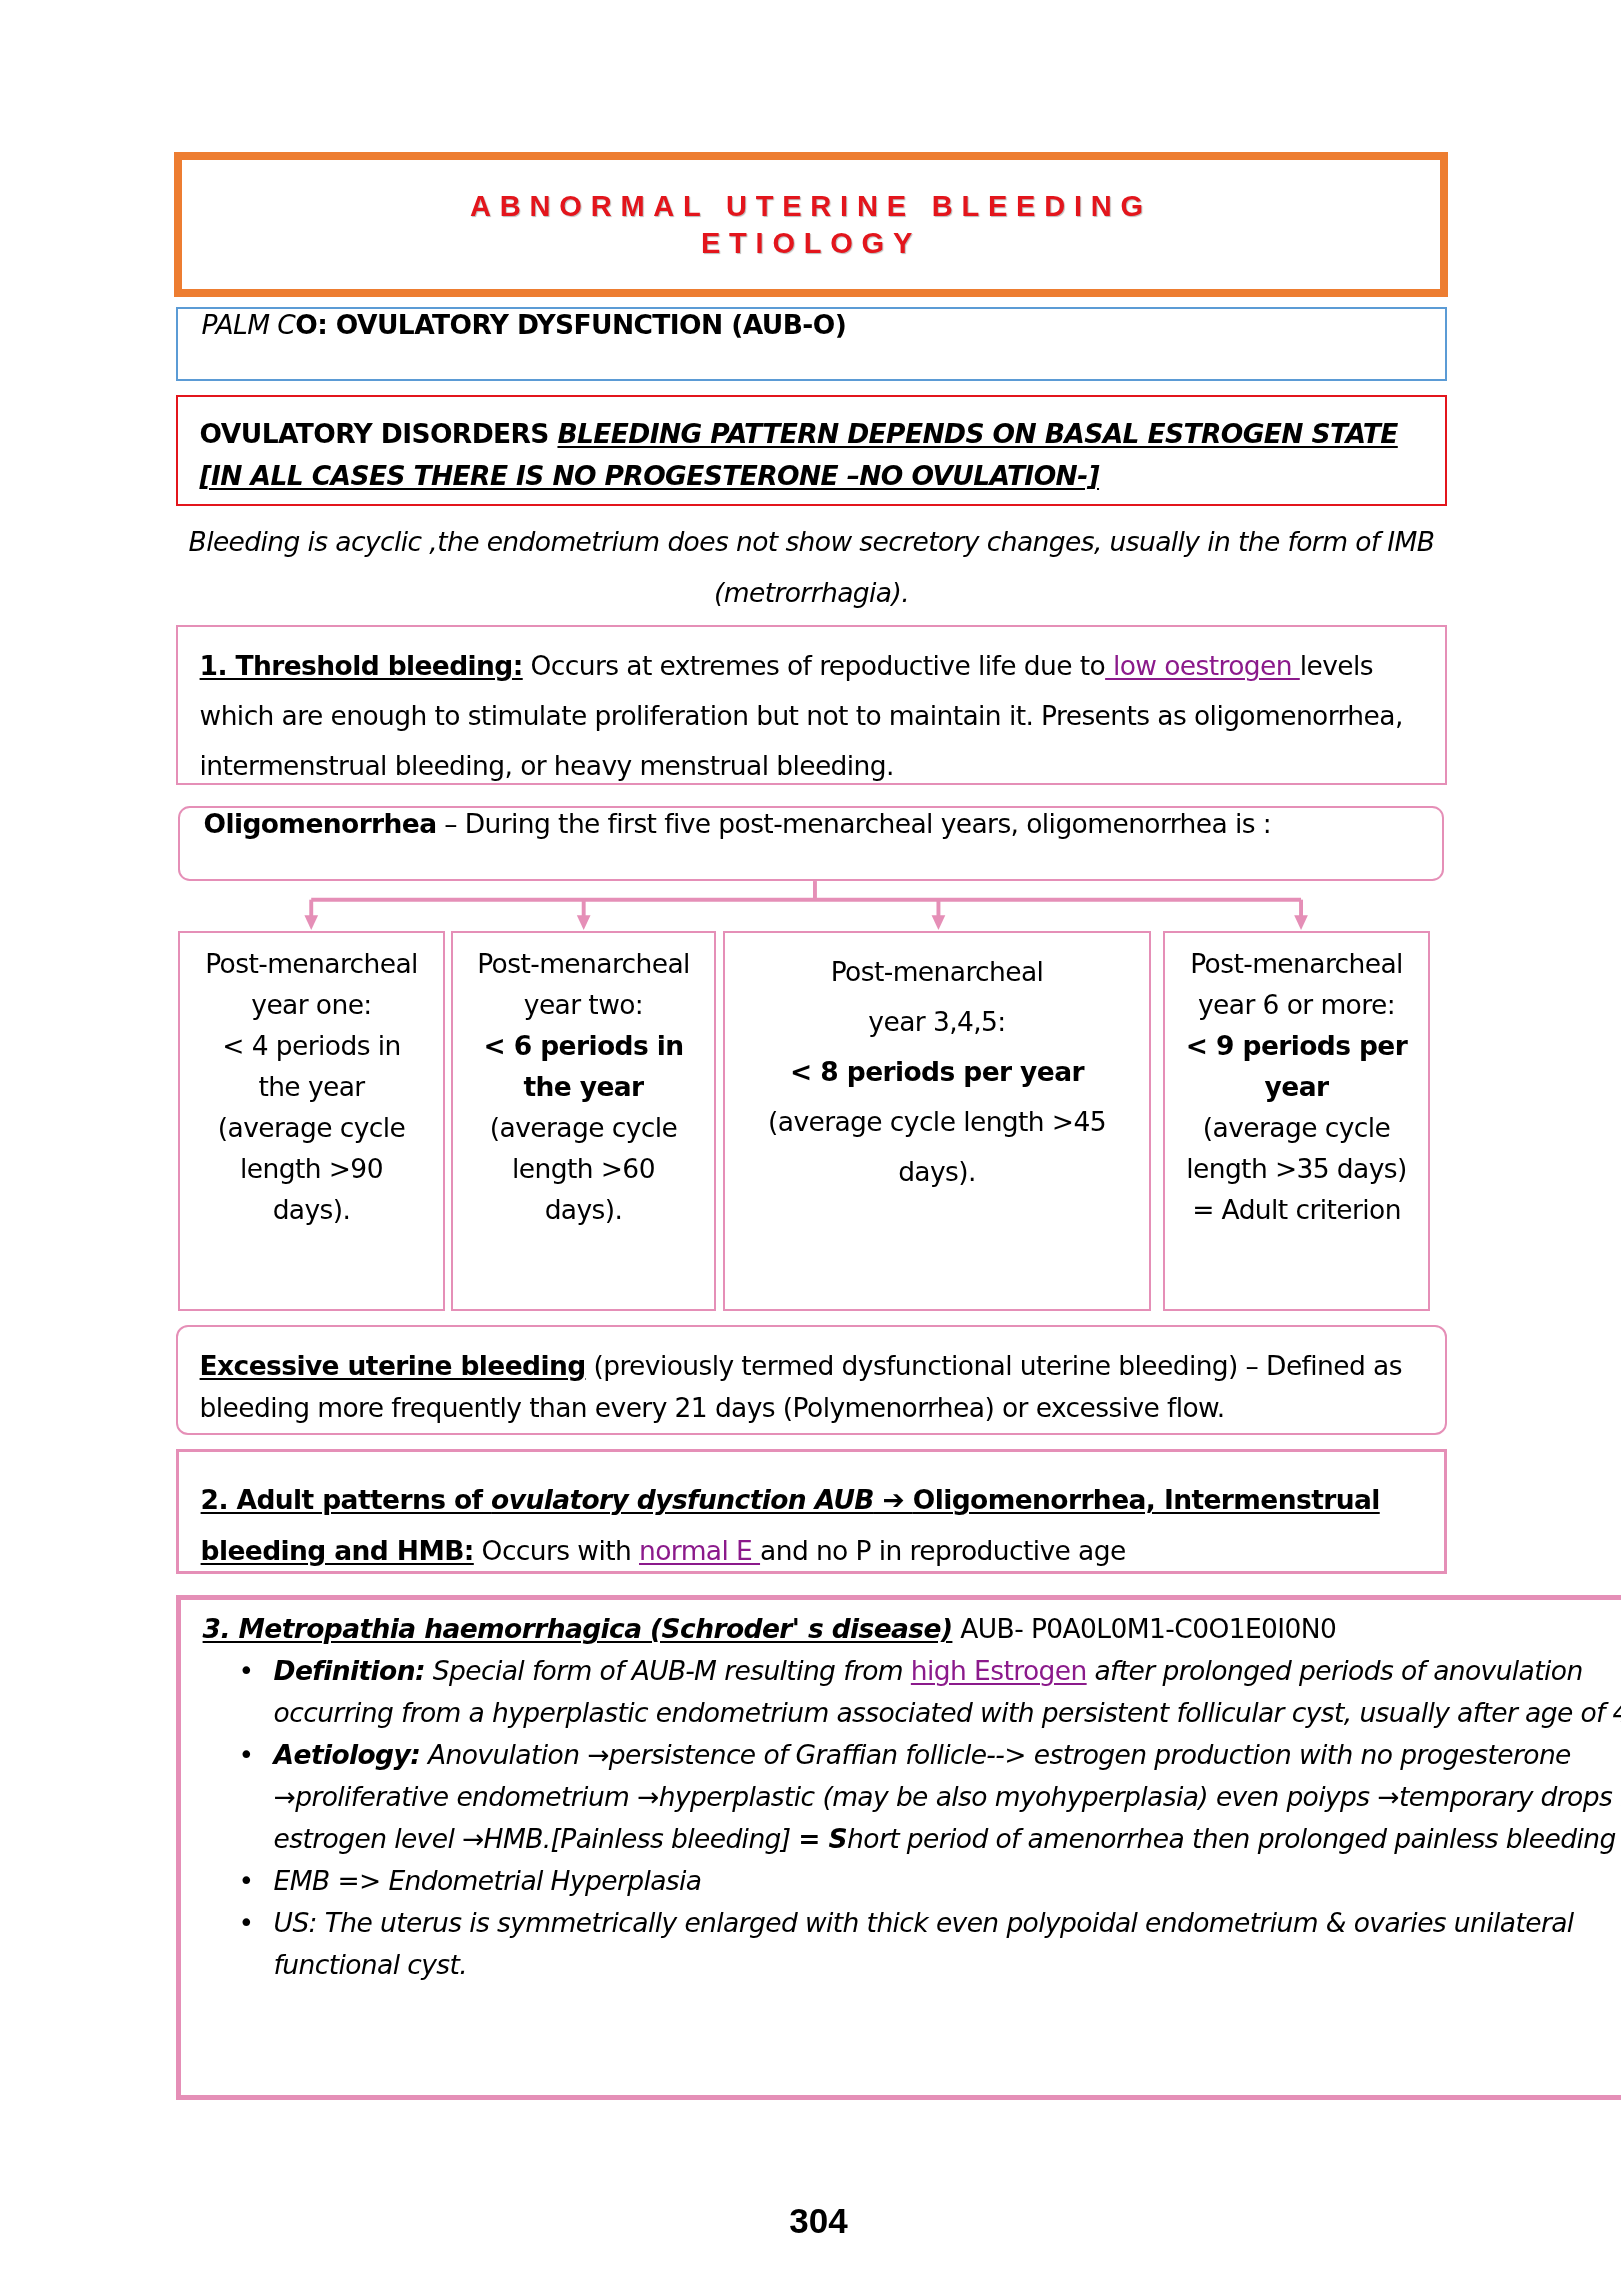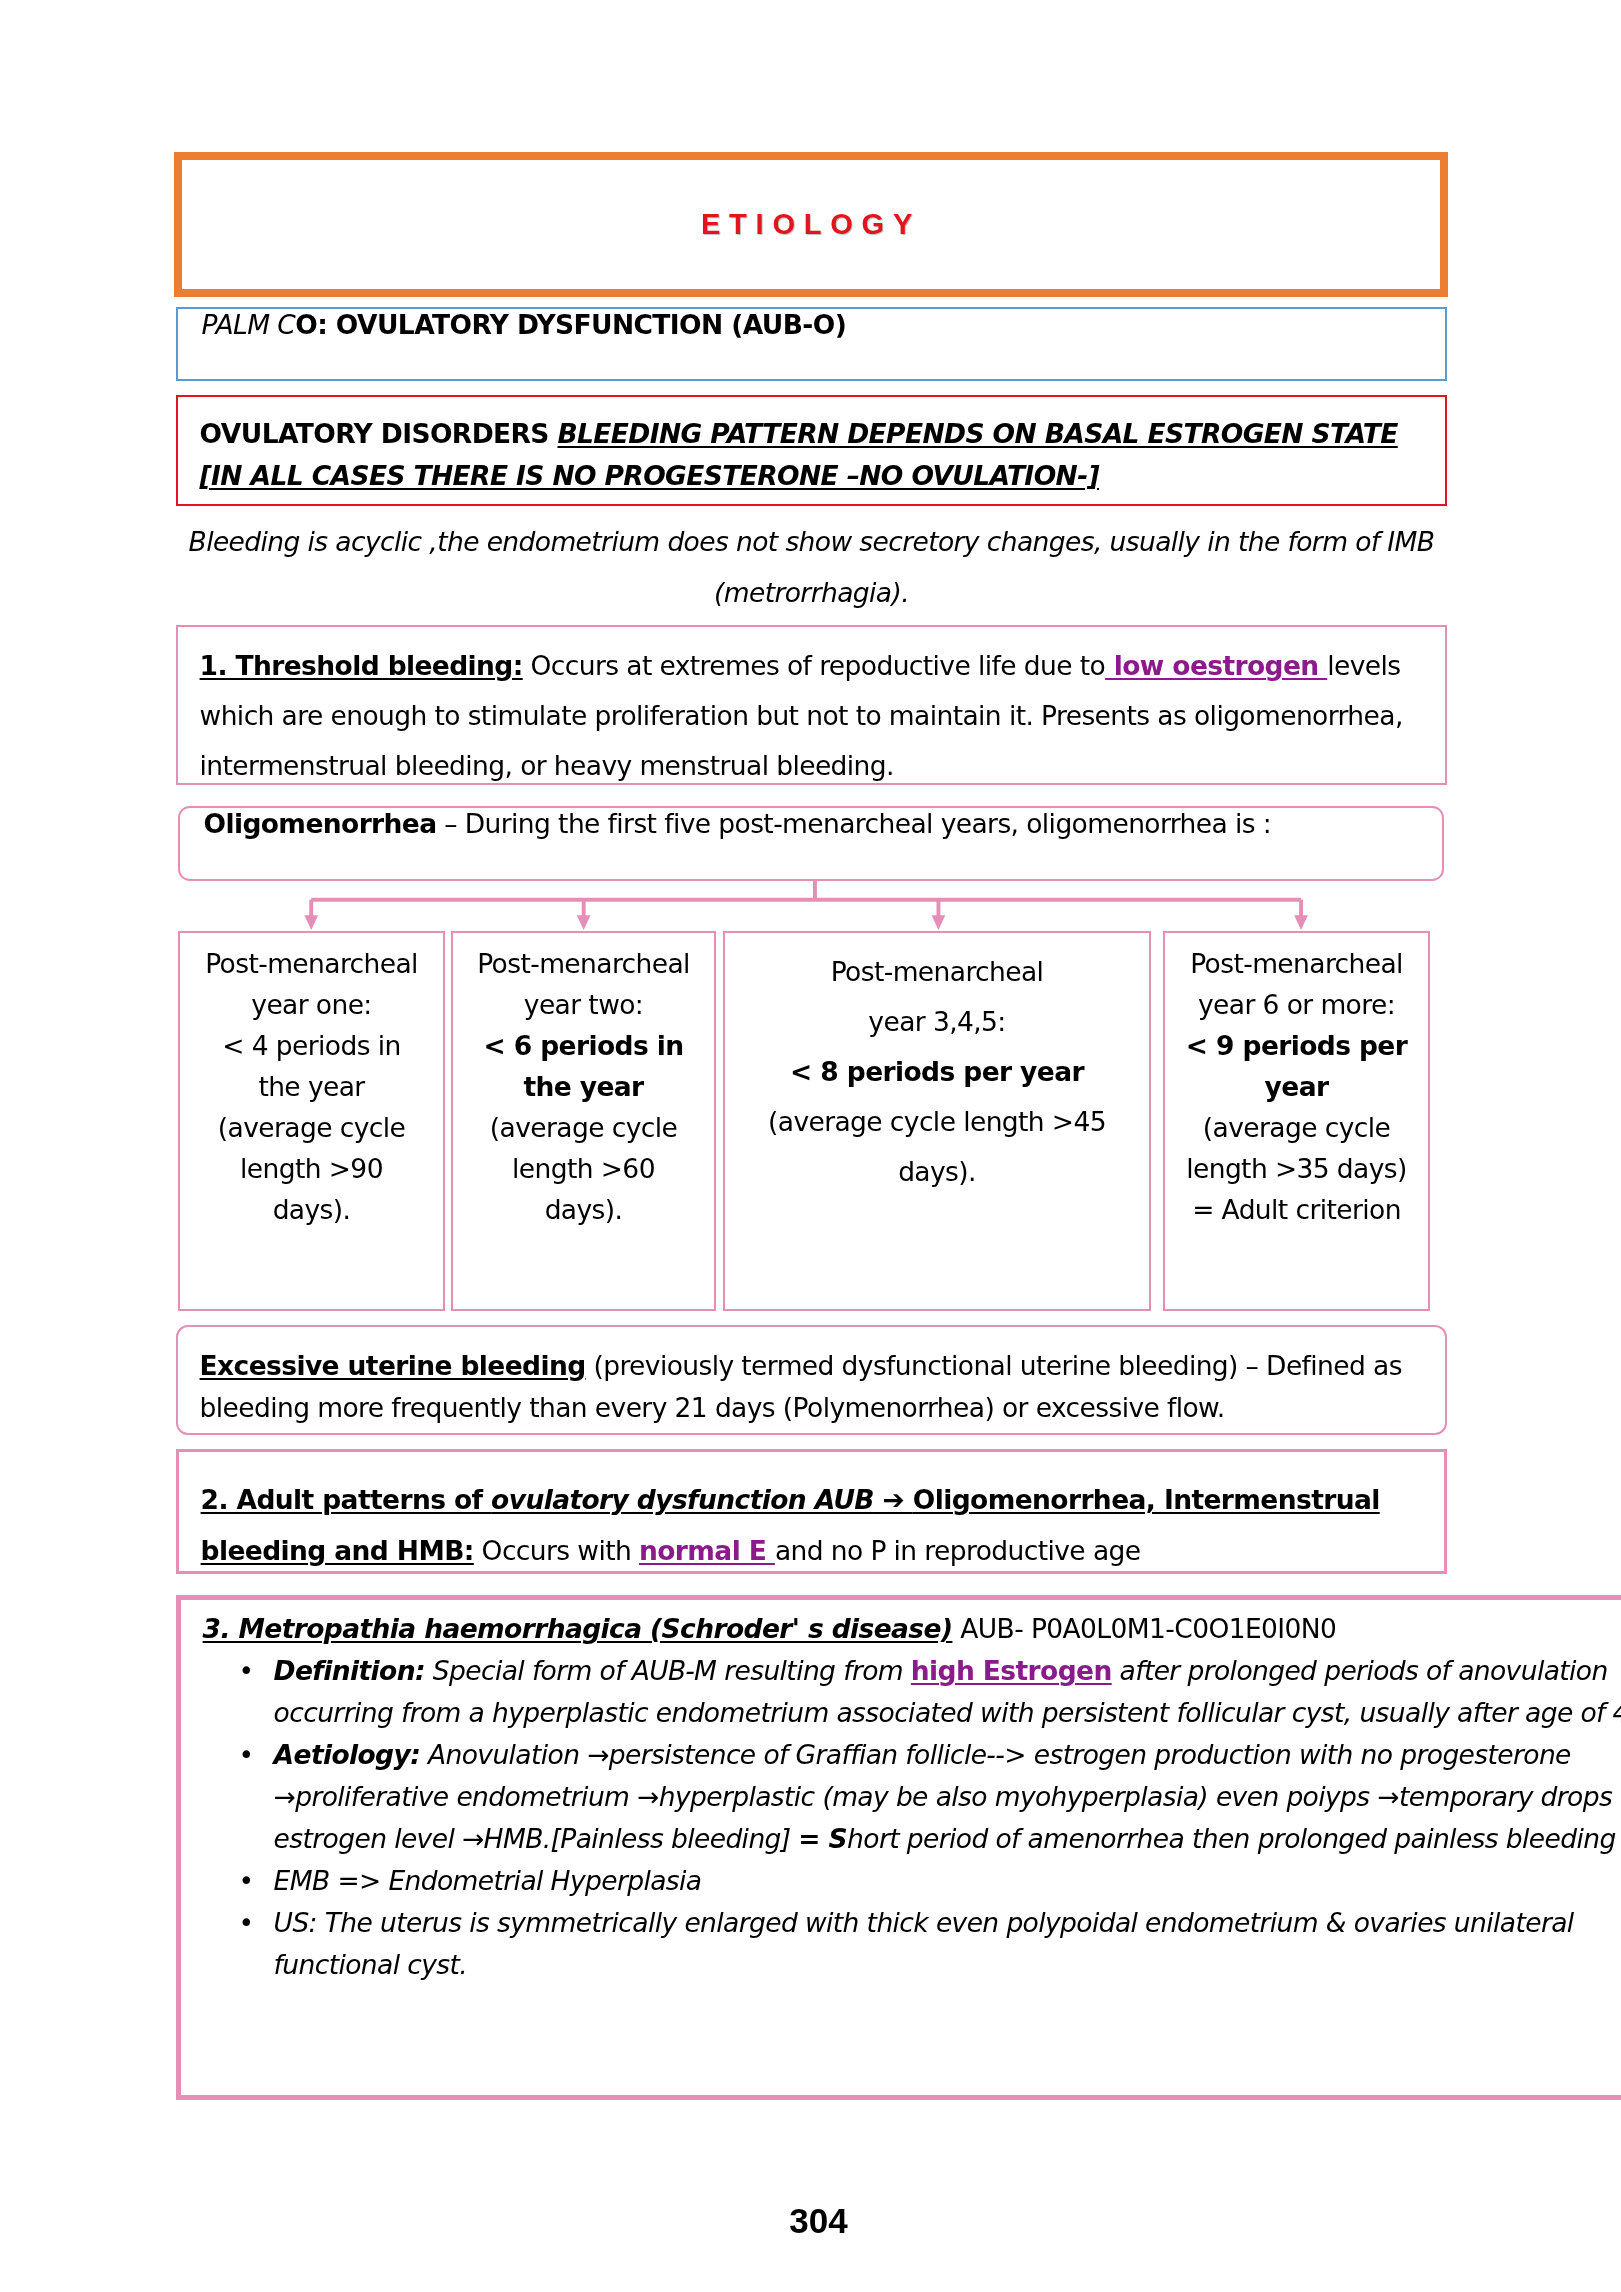--- a/index.html
+++ b/index.html
@@ -35,32 +35,33 @@
   #g4 { left: 1163px; width: 267px; }
 
   #excessive-box { left: 176px; top: 1325px; width: 1271px; height: 110px; padding: 17.6px 19.6px 0 21.6px; line-height: 42px; border-radius: 12px; }
   #adult-box { left: 176px; top: 1449px; width: 1271px; height: 125px; border-width: 3.9px; padding: 21.6px 19.6px 0 21.6px; line-height: 51px; }
   #metro-box { left: 176px; top: 1595px; width: 1520px; height: 505px; border: 5.9px solid #E58FB7;
                padding: 7.8px 19.6px 0 21.6px; line-height: 42px; }
 
   .b { font-weight: bold; }
   .i { font-style: italic; }
   .u { text-decoration: underline; text-decoration-thickness: 2px; text-underline-offset: 2.9px; }
-  .purple { color: #8B1A8B; font-weight: bold; }
+  .purple { color: #8B1A8B; font-weight: normal; }
   ul.bullets { list-style: none; margin: 0; padding: 0 0 0 71px; }
   ul.bullets li { position: relative; font-style: italic; }
   ul.bullets li::before { content: "\2022"; position: absolute; left: -35px; font-style: normal; }
 
   #page-num { left: 8px; top: 2201px; width: 1621px; text-align: center; font-family: "Liberation Sans", sans-serif;
               font-weight: bold; font-size: 35px; }
 </style>
 </head>
 <body>
 
 <div id="title-box" class="abs">
+  <div class="t">ABNORMAL UTERINE BLEEDING</div>
   <div class="t">ETIOLOGY</div>
 </div>
 
 <div id="palm-box" class="abs txt">
   <span class="i">PALM C </span>
     <span class="b">O:  OVULATORY DYSFUNCTION (AUB-O)</span>
 </div>
 
 <div id="ovul-box" class="abs txt">
   <span class="b">OVULATORY DISORDERS </span><span class="b i u">BLEEDING PATTERN DEPENDS ON BASAL ESTROGEN STATE [IN ALL CASES THERE IS NO PROGESTERONE –NO OVULATION-]</span>

